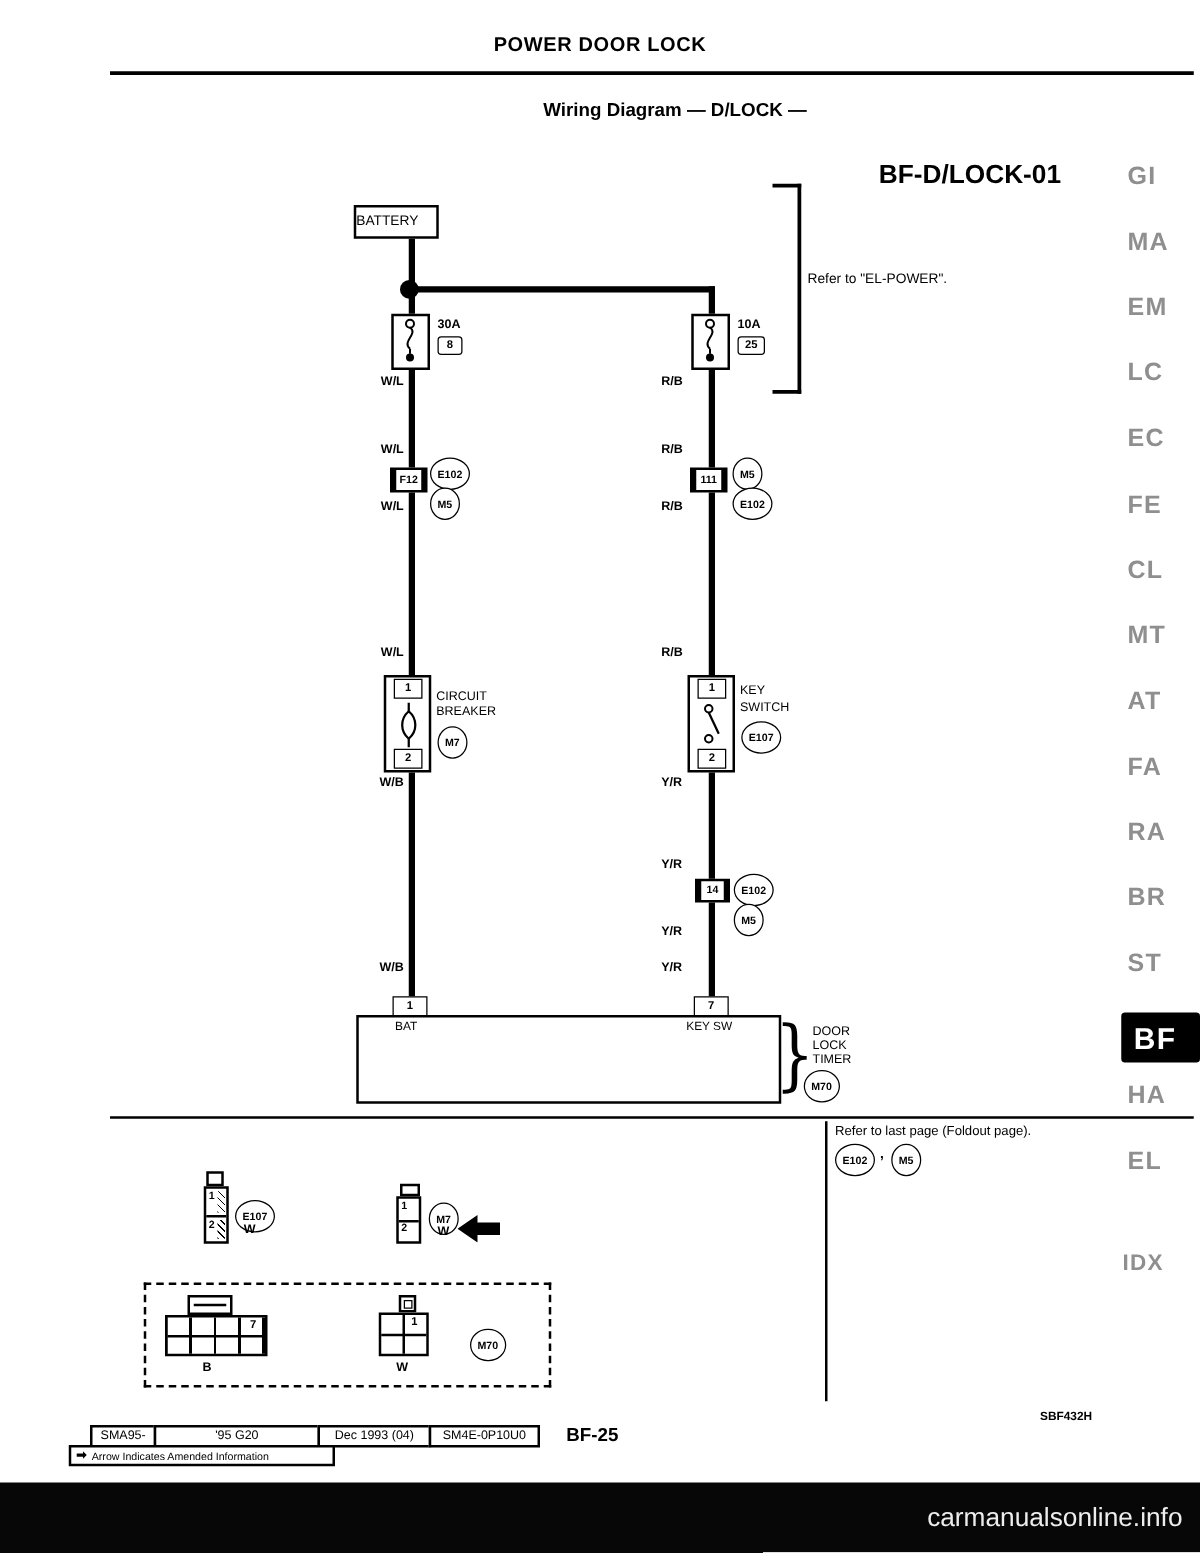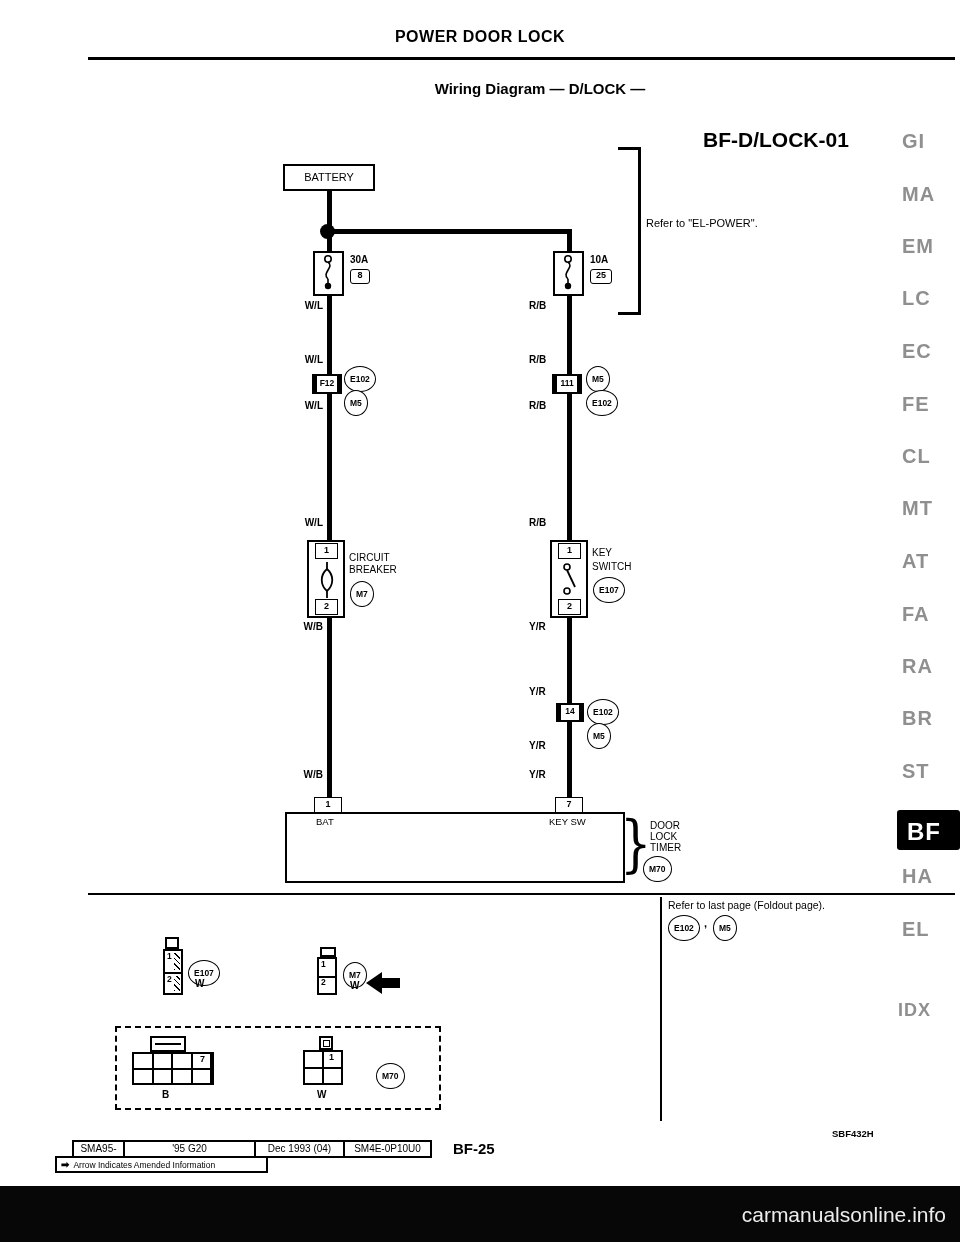--- a/index.html
+++ b/index.html
@@ -62,21 +62,21 @@
   <div class="wire" style="left:327px;top:616px;width:5px;height:183px"></div>
   <div class="wire" style="left:567px;top:294px;width:5px;height:82px"></div>
   <div class="wire" style="left:567px;top:392px;width:5px;height:150px"></div>
   <div class="wire" style="left:567px;top:616px;width:5px;height:89px"></div>
   <div class="wire" style="left:567px;top:721px;width:5px;height:78px"></div>
   <div class="abs" style="left:320px;top:224px;width:15px;height:15px;background:#000;border-radius:50%"></div>
 
   <div class="abs" style="left:618px;top:147px;width:20px;height:162px;border-top:3px solid #000;border-right:3px solid #000;border-bottom:3px solid #000"></div>
   <div class="t" style="left:646px;top:217px;font-size:11px">Refer to "EL-POWER".</div>
 
-  <div class="box" style="left:283px;top:164px;width:92px;height:27px;border-width:2.5px;text-align:center;line-height:22px;font-size:11px">BATTERY</div>
+  <div class="box" style="left:283px;top:164px;width:68px;height:27px;border-width:2.5px;line-height:22px;font-size:11px">BATTERY</div>
 
   <div class="box" style="left:313px;top:251px;width:31px;height:45px">
     <svg width="27" height="41" viewBox="0 0 27 41">
       <circle cx="13" cy="6" r="3.2" fill="none" stroke="#000" stroke-width="1.6"></circle>
       <path d="M13 9 C 20 14, 6 20, 13 26" fill="none" stroke="#000" stroke-width="1.6"></path>
       <line x1="13" y1="26" x2="13" y2="30" stroke="#000" stroke-width="1.6"></line>
       <circle cx="13" cy="33" r="3.2" fill="#000"></circle>
     </svg>
   </div>
   <div class="t" style="left:350px;top:254px;font-size:10px;font-weight:bold">30A</div>

